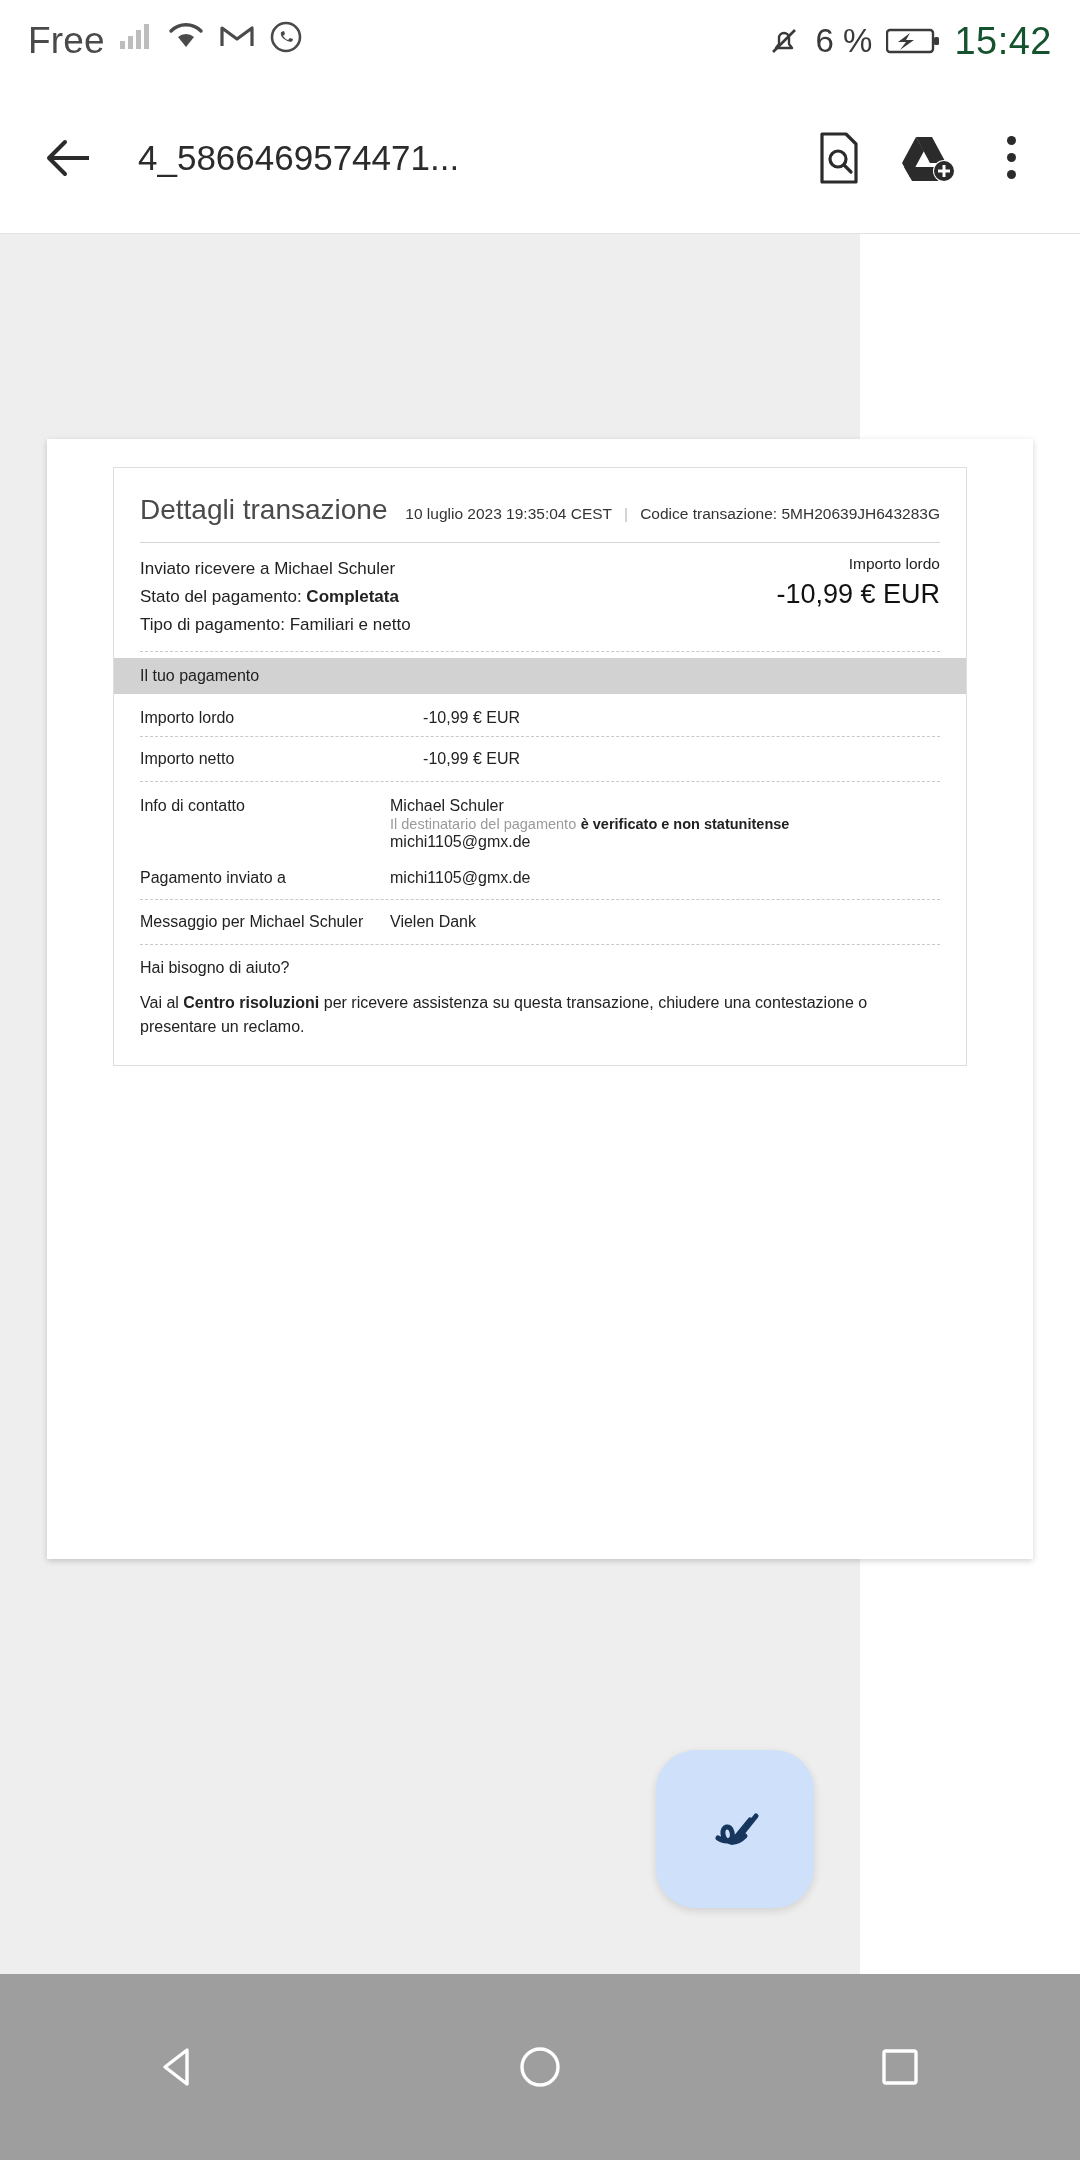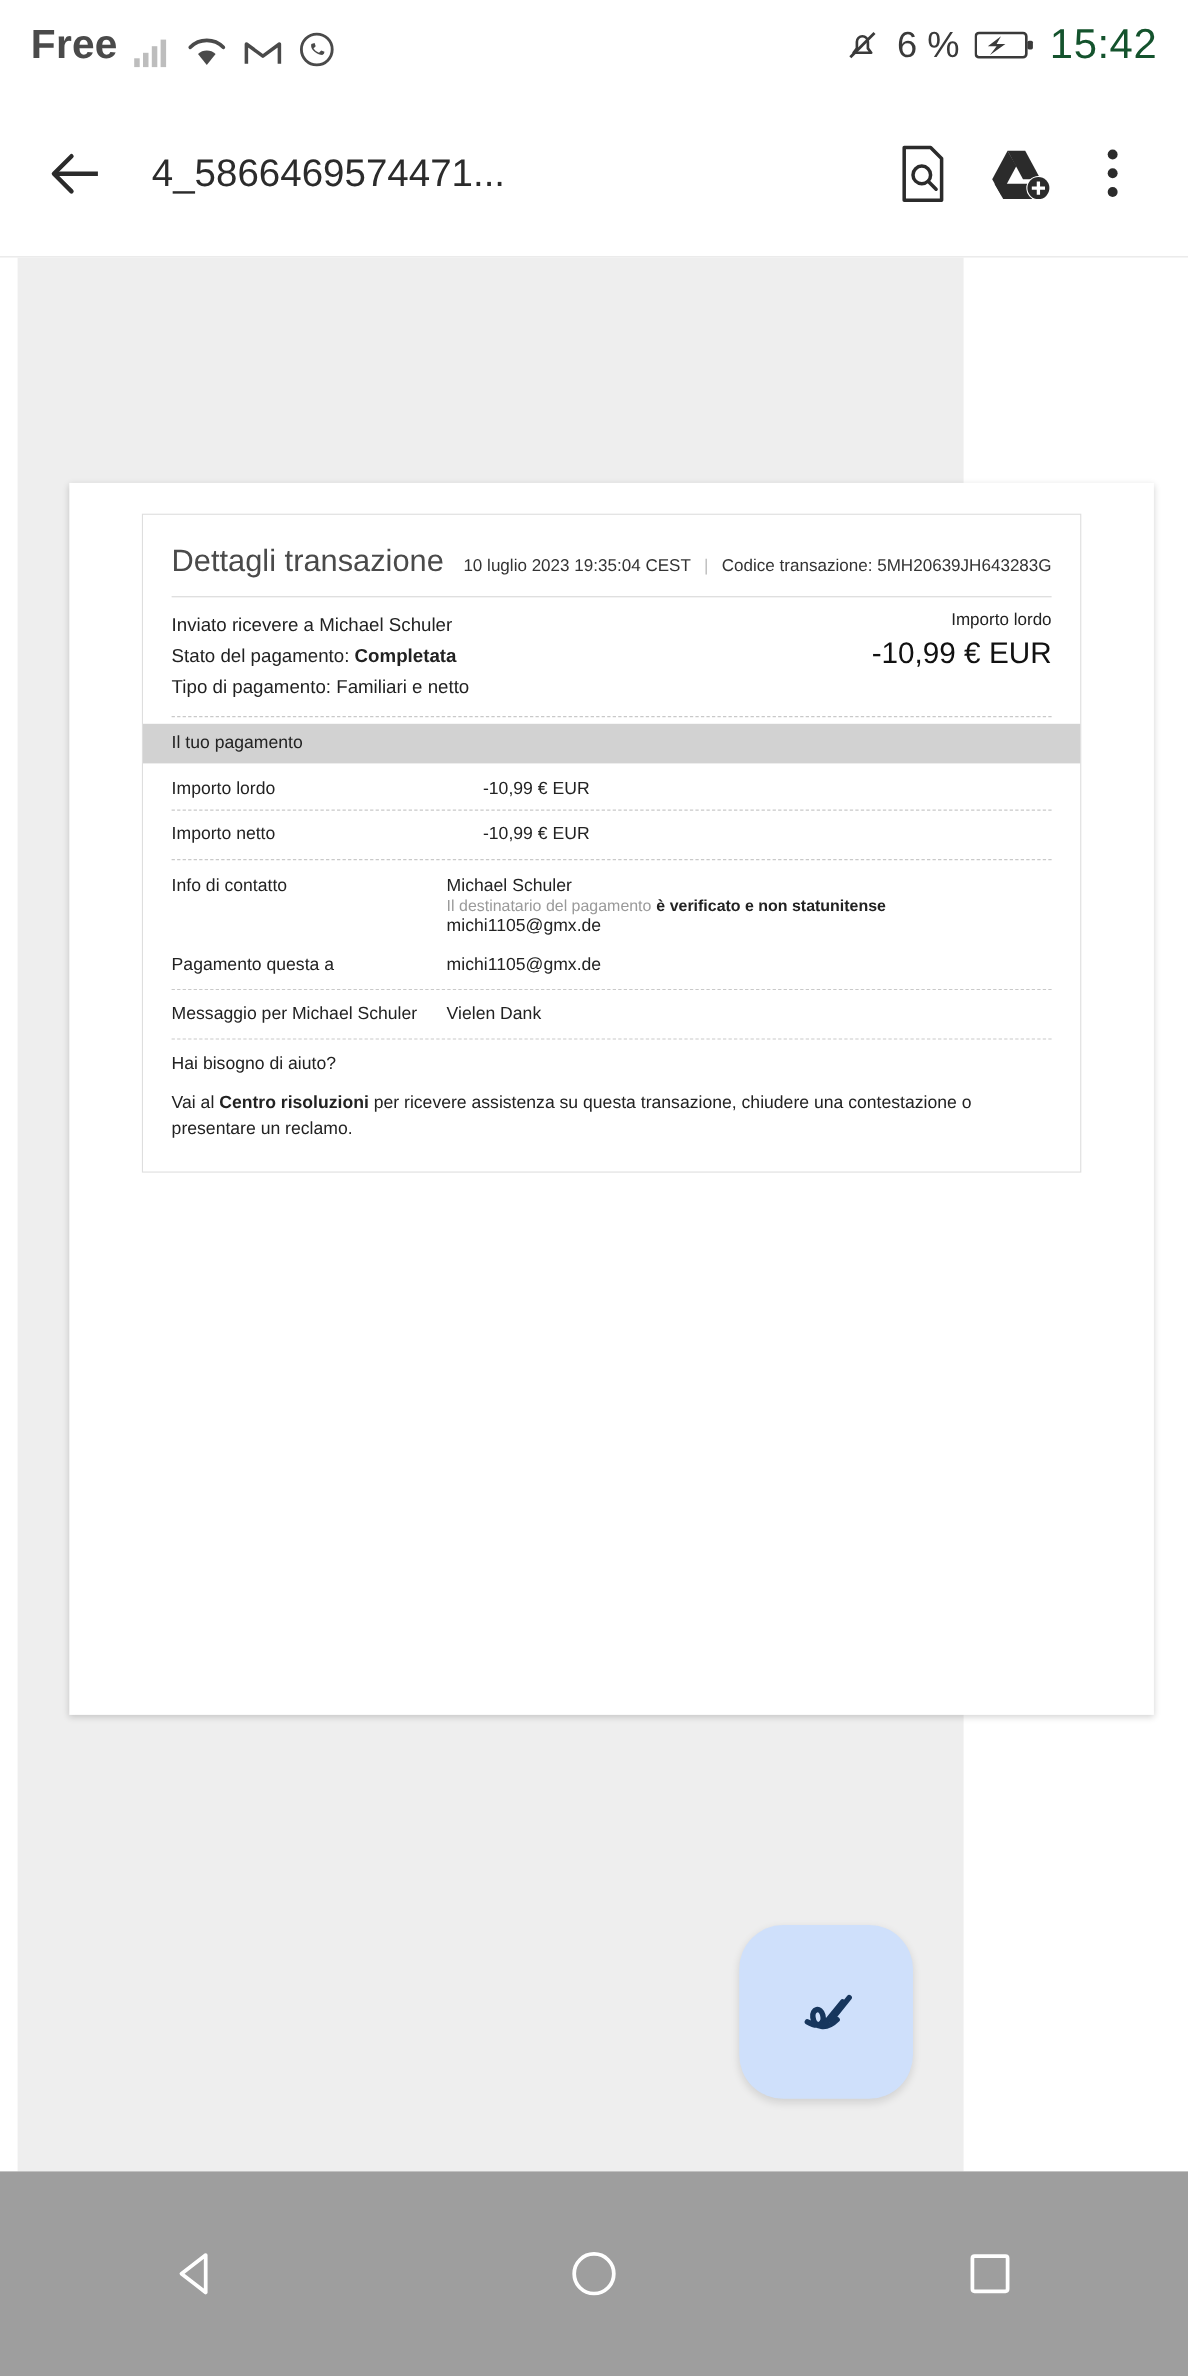--- a/index.html
+++ b/index.html
@@ -14,21 +14,21 @@
 
   
   .statusbar {
     height: 82px;
     background: #ffffff;
     display: flex;
     align-items: center;
     padding: 0 28px;
     color: #3a3a3a;
   }
-  .sb-left { display: flex; align-items: flex-end; gap: 14px; font-weight: bold; }
+  .sb-left { display: flex; align-items: flex-start; gap: 14px; }
   .carrier { font-size: 37px; color: #4a4a4a; letter-spacing: .2px; }
   .sb-right { margin-left: auto; display: flex; align-items: center; gap: 14px; }
   .batt-pct { font-size: 33px; color: #3a3a3a; }
   .clock { font-size: 38px; color: #14532d; letter-spacing: .5px; }
   .icon-sig, .icon-wifi, .icon-gmail, .icon-wa, .icon-bellslash, .icon-batt {
     display: inline-flex; align-items: center; justify-content: center;
   }
 
   
   .appbar {
@@ -50,21 +50,21 @@
   }
   .appbar .spacer { flex: 1; }
   .ab-icon { width: 86px; height: 86px; display: flex; align-items: center; justify-content: center; }
   .kebab { display: flex; flex-direction: column; gap: 8px; align-items: center; }
   .kebab i { width: 9px; height: 9px; border-radius: 50%; background: #2b2b2b; display: block; }
 
   
   .viewer {
     position: absolute;
     top: 234px;
-    left: 16px;
+    left: 0;
     width: 860px;
     bottom: 186px;
     background: #eeeeee;
   }
 
   .page {
     position: absolute;
     top: 205px;
     left: 47px;
     width: 986px;
@@ -307,21 +307,21 @@
           <div class="k">Info di contatto</div>
           <div class="v">
             <div>Michael Schuler</div>
             <div><span class="muted">Il destinatario del pagamento</span> <span class="bold" style="font-size:14.5px;">è verificato e non statunitense</span></div>
             <div>michi1105@gmx.de</div>
           </div>
         </div>
       </div>
 
       <div class="kv" style="padding-bottom:12px;">
-        <div class="k">Pagamento questa a</div>
+        <div class="k">Pagamento inviato a</div>
         <div class="v">michi1105@gmx.de</div>
       </div>
 
       <div class="dash"></div>
 
       <div class="kv" style="padding:13px 0;">
         <div class="k">Messaggio per Michael Schuler</div>
         <div class="v">Vielen Dank</div>
       </div>
 

